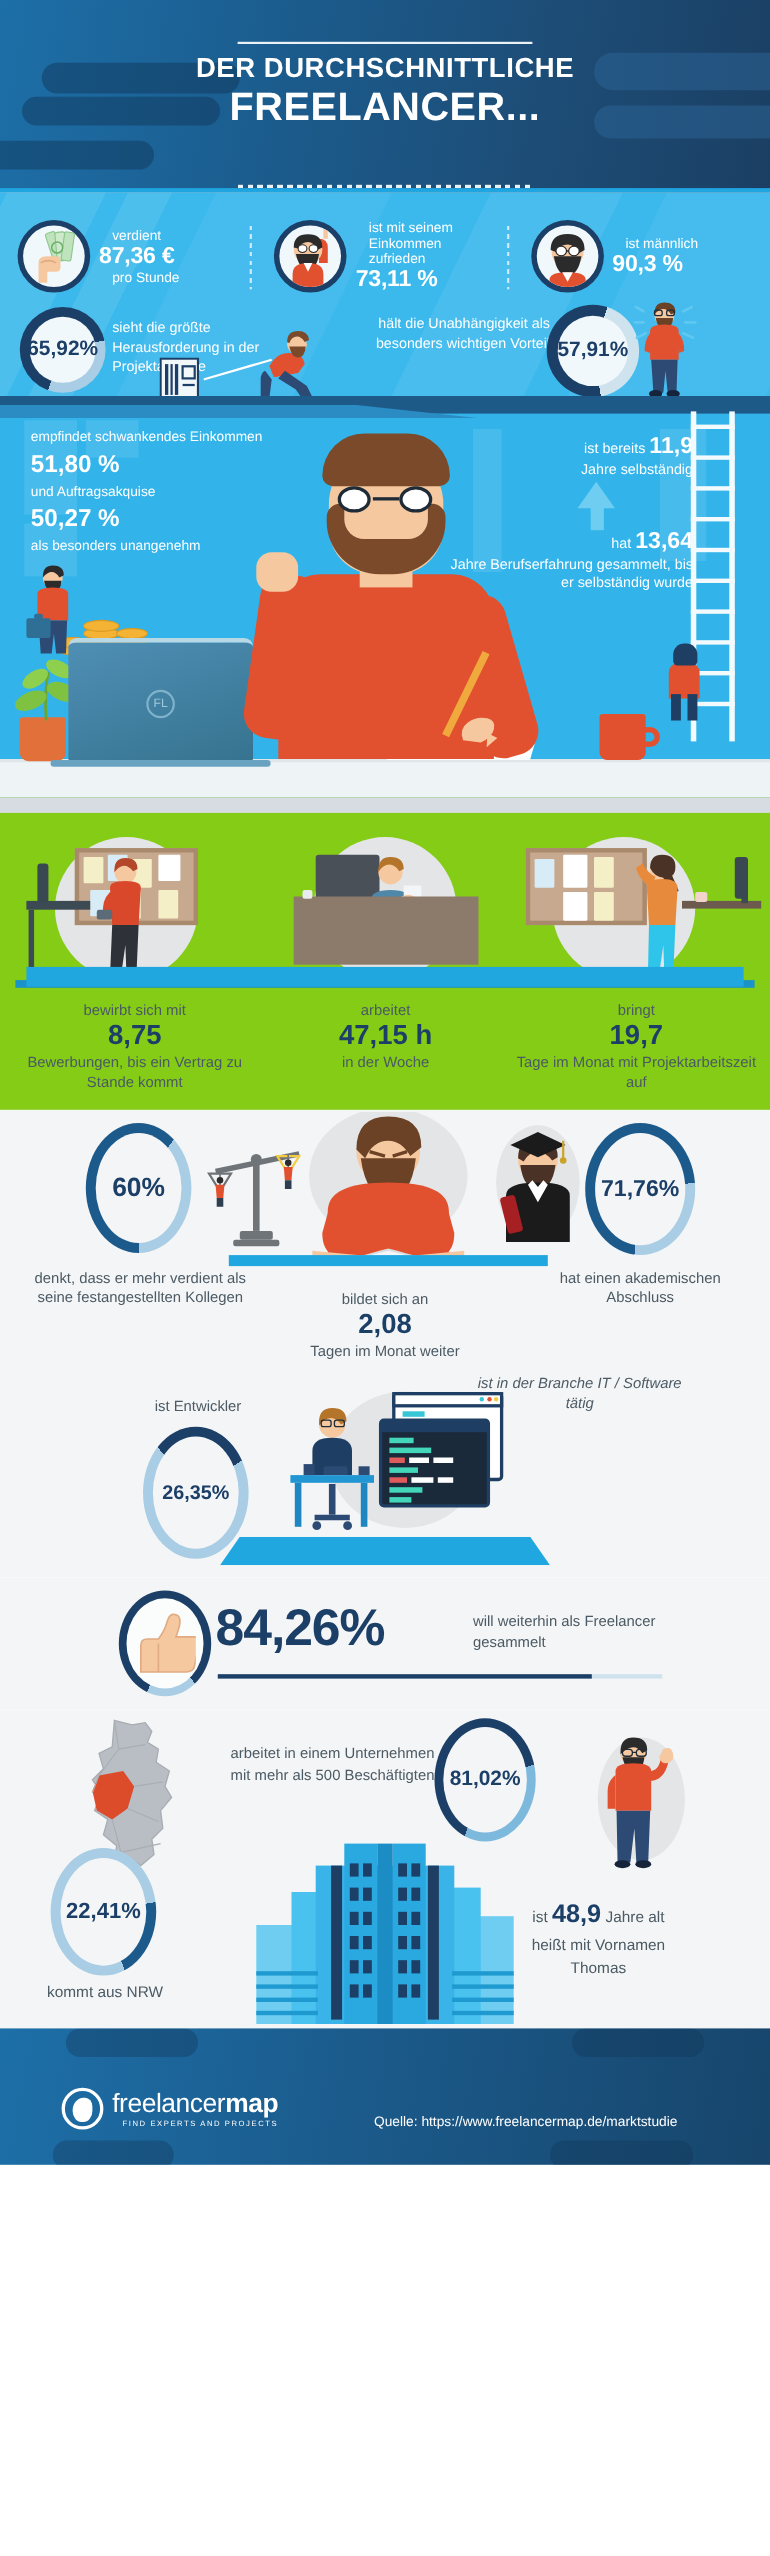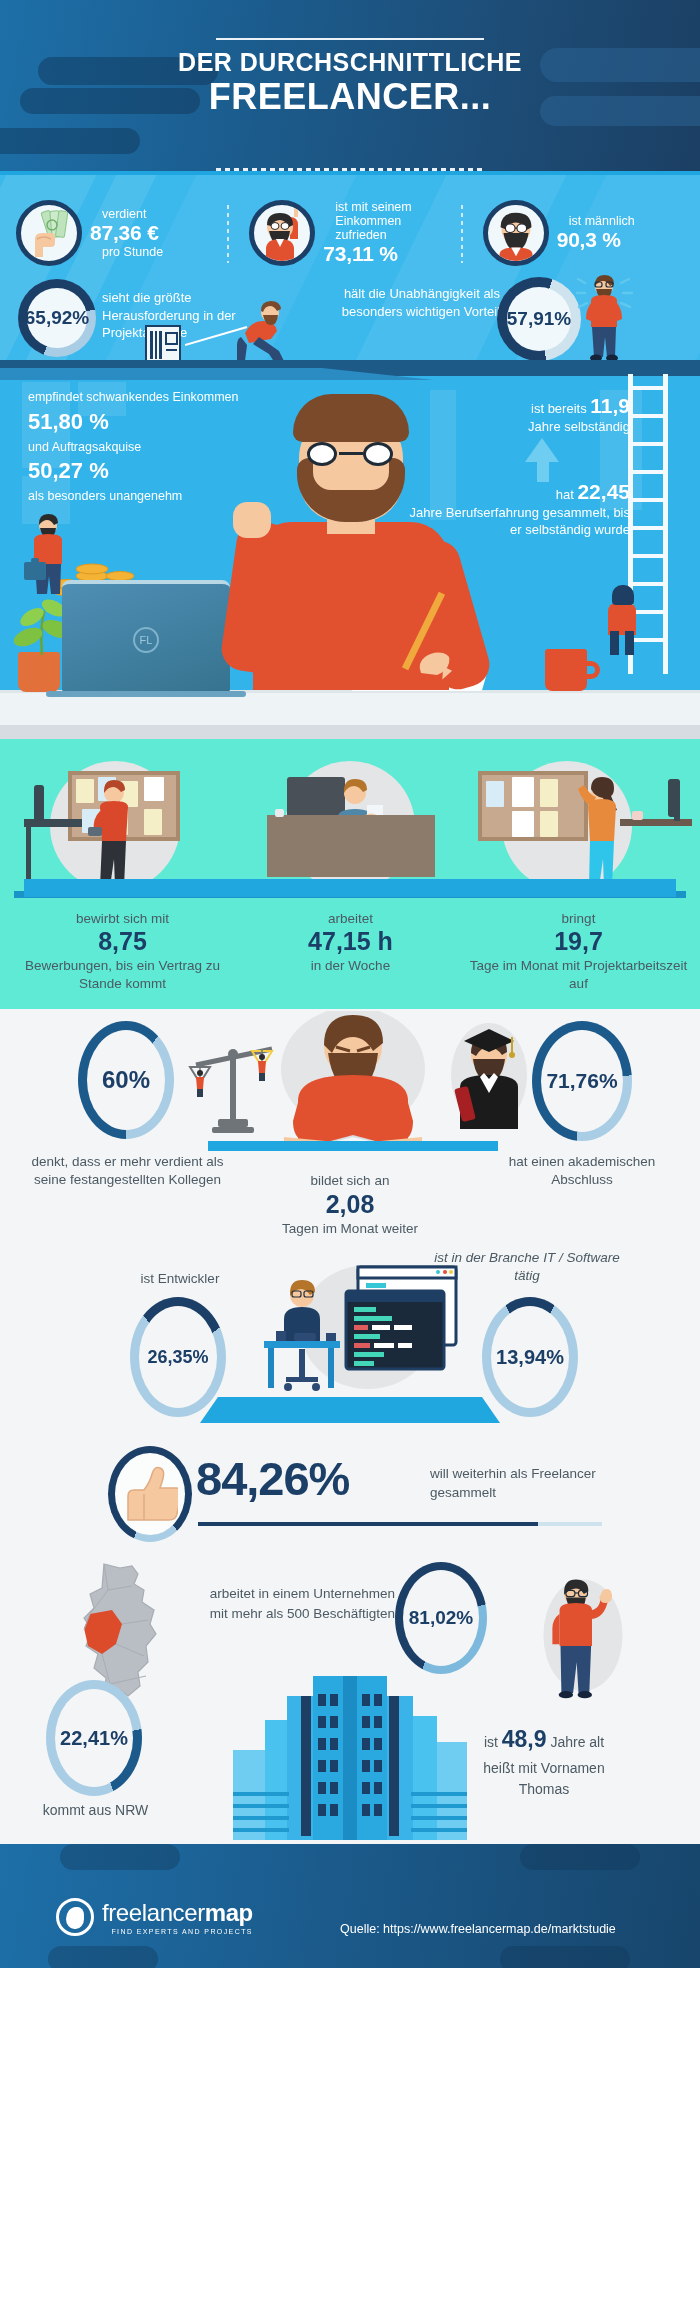--- a/index.html
+++ b/index.html
@@ -152,21 +152,21 @@
      border-left:5px solid transparent; border-right:5px solid transparent; border-top:12px solid #f6c8a0; transform: rotate(26deg);}
 
   
   .climber { position:absolute; left: 600px; bottom: 72px; width: 46px; height: 72px; }
   .climber .cb { position:absolute; left: 8px; top: 22px; width: 28px; height: 32px; background:#e2512f; border-radius:8px 8px 0 0;}
   .climber .ch { position:absolute; left: 12px; top: 4px; width: 22px; height: 20px; background:#1e3f63; border-radius: 10px 10px 4px 4px;}
   .climber .cl { position:absolute; top: 50px; width: 9px; height: 24px; background:#1e3f63;}
   .climber .cl.a { left: 10px;} .climber .cl.b { left: 25px;}
 
   
-  .sec-white { position: relative; width: 700px; background: #5eead4; }
+  .sec-white { position: relative; width: 700px; background: #84cc16; }
   .sec-top-strip { width:700px; height: 14px; background:#d7dce2; }
   .office-row { position: relative; height: 170px; }
   .office-cell { position:absolute; top: 14px; width: 220px; height: 150px; }
   .office-cell .blobbg { position:absolute; left: 40px; top: 8px; width: 130px; height: 130px; background:#e3e5e6; border-radius:50%;}
   .board { position:absolute; background:#c7a98f; border:4px solid #a98a6d; }
   .note { position:absolute; border-radius:1px; }
   .monitor { position:absolute; background:#394851; border-radius:3px;}
   .deskdark { position:absolute; background:#3c4a53;}
   .desk-brown { position:absolute; background:#8c7b6b;}
   .platform { position:absolute; left: 24px; width: 652px; height: 18px; background:#21a7e0; }
@@ -460,21 +460,21 @@
         <b>11,9</b>
       </div>
       <div class="line">Jahre selbständig</div>
     </div>
     <div class="arrow-up"></div>
     <div class="arrow-stem"></div>
 
     <div class="t-right2">
       <div class="line">
         <span>hat</span>
-        <b>22,45</b>
+        <b>13,64</b>
       </div>
       <div class="line">Jahre Berufserfahrung gesammelt, bis er selbständig wurde</div>
     </div>
 
     <div class="ladder">
       <div class="rail l"></div>
         <div class="rail r"></div>
       <div class="rung" style="top:12px"></div>
         <div class="rung" style="top:40px"></div>
       <div class="rung" style="top:68px"></div>
@@ -704,25 +704,20 @@
   </div>
 
   <div class="sec5">
     <div class="lbl-ent">ist Entwickler</div>
     <div class="oval oEnt">
       <div class="dial"></div>
         <div class="hole"></div>
       <div class="ring-label">26,35%</div>
     </div>
     <div class="lbl-it">ist in der Branche IT / Software tätig</div>
-    <div class="oval oIt">
-      <div class="dial"></div>
-        <div class="hole"></div>
-      <div class="ring-label">13,94%</div>
-    </div>
 
     <svg class="dev-scene" viewBox="0 0 230 150">
       <ellipse cx="118" cy="68" rx="68" ry="62" fill="#e3e5e6"></ellipse>
       <rect x="108" y="8" width="98" height="78" rx="3" fill="#ffffff" stroke="#1e3f63" stroke-width="3"></rect>
       <rect x="108" y="8" width="98" height="11" fill="#ffffff" stroke="#1e3f63" stroke-width="3"></rect>
       <circle cx="188" cy="13" r="2" fill="#36c6d6"></circle>
         <circle cx="195" cy="13" r="2" fill="#e2512f"></circle>
         <circle cx="201" cy="13" r="2" fill="#f3cc41"></circle>
       <rect x="116" y="24" width="20" height="5" fill="#36c6d6"></rect>
       <rect x="96" y="32" width="98" height="78" rx="3" fill="#1b2a3a" stroke="#1e3f63" stroke-width="3"></rect>

